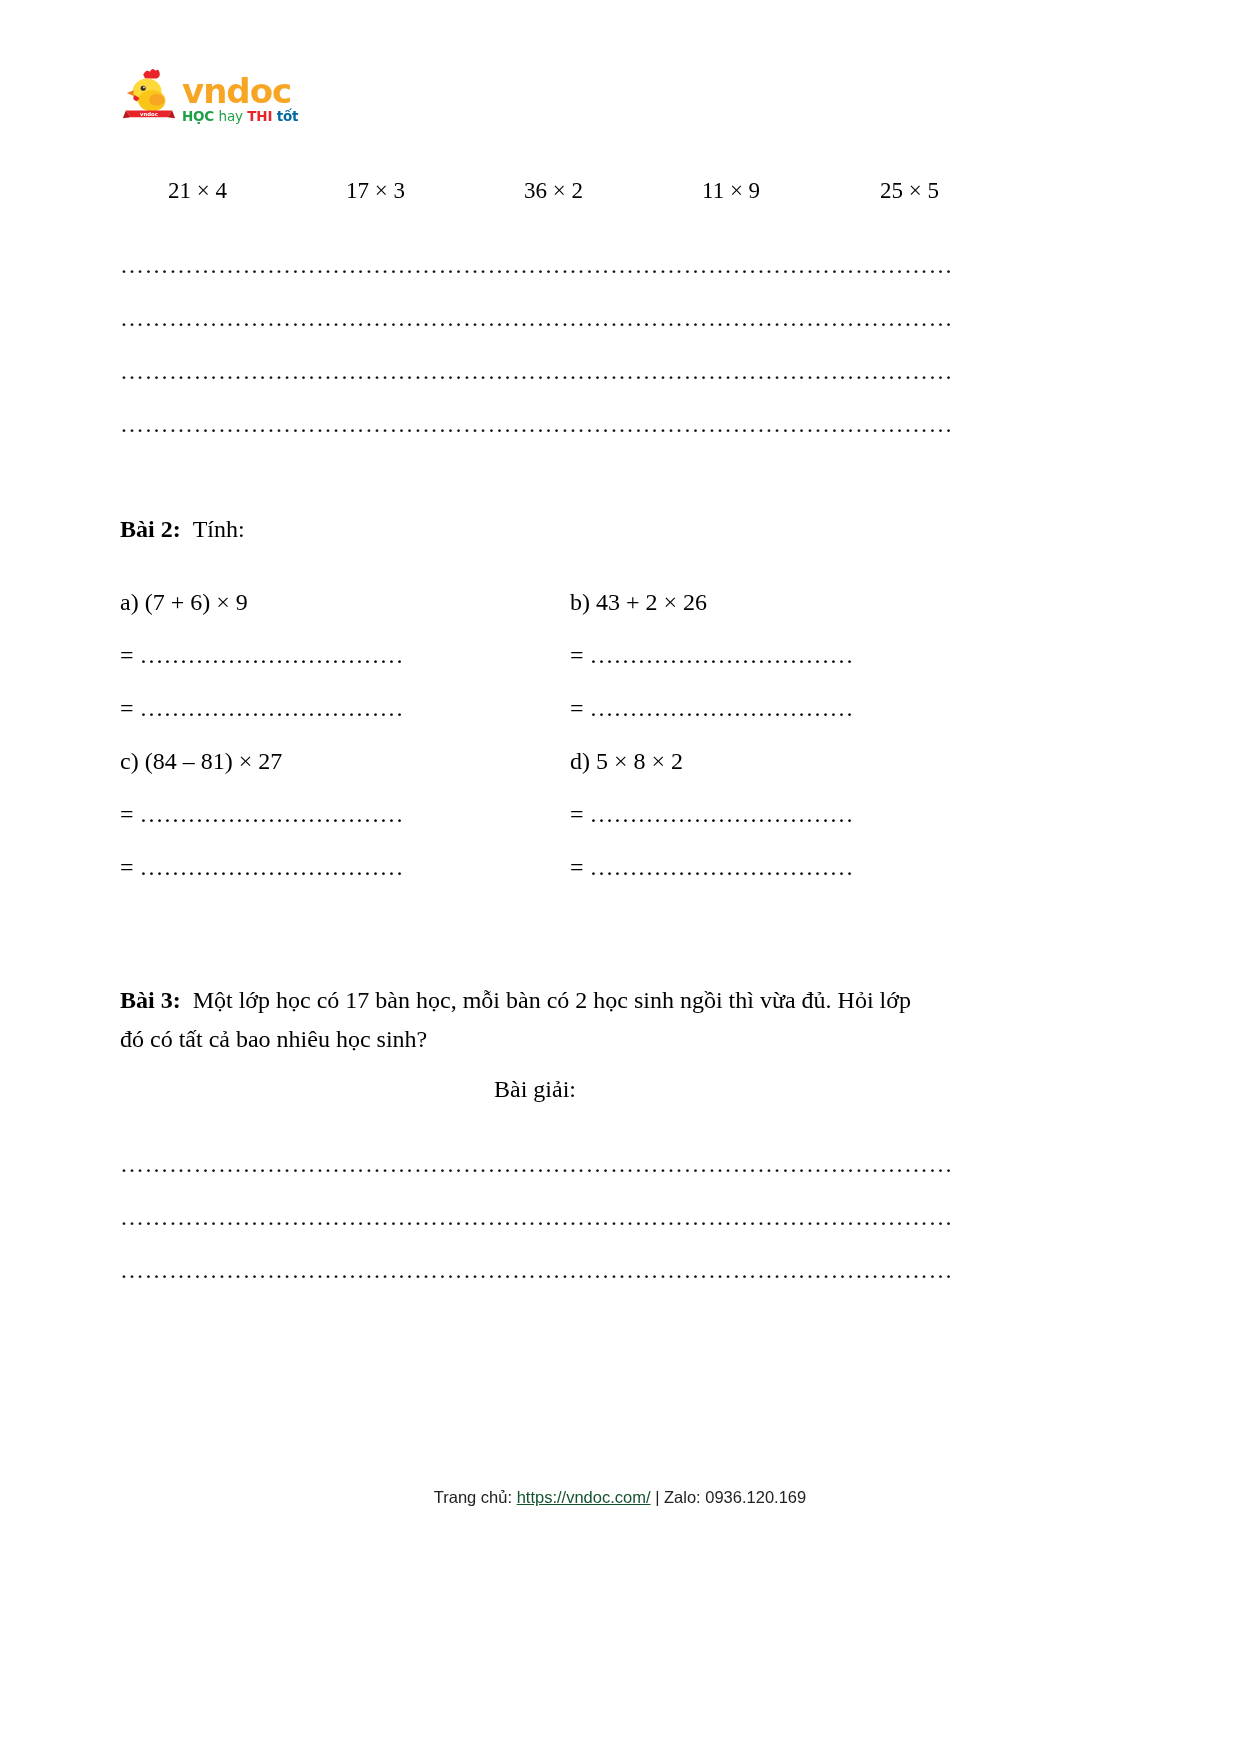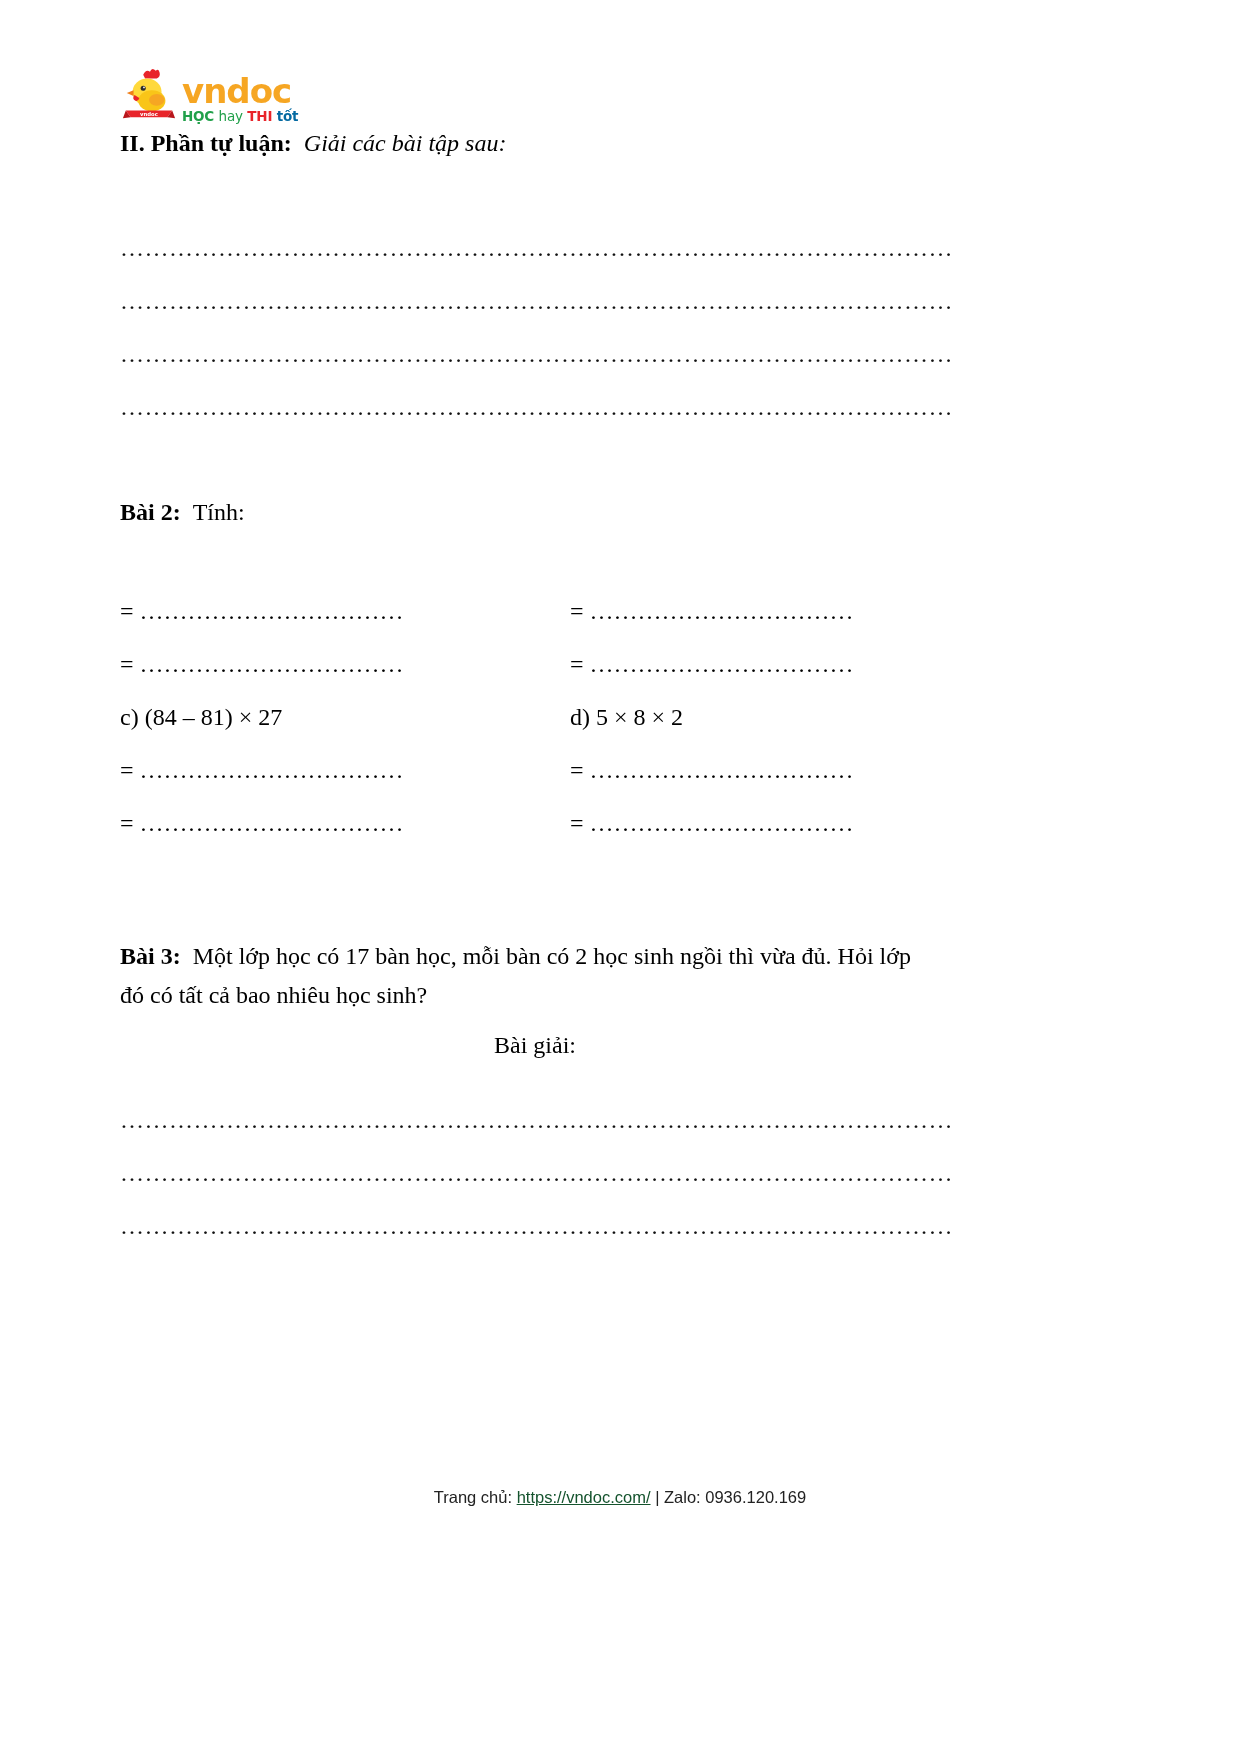--- a/index.html
+++ b/index.html
@@ -188,42 +188,49 @@
     <div class="logo-wordmark">
       <div class="logo-vndoc">vndoc</div>
       <div class="logo-tagline">
         <span class="tag-hoc">HỌC</span><span>&nbsp;</span><span class="tag-hay">hay</span><span>&nbsp;</span><span class="tag-thi">THI</span><span>&nbsp;</span><span class="tag-tot">tốt</span>
       </div>
     </div>
   </div>
 
   <div class="content">
 
-    <p class="sec-head">
-      <span class="b">II. Phần tự luận:</span>
-      <span>&nbsp;</span><span class="i">Giải các bài tập sau:</span>
-    </p>
-
-
+
+
+    <div class="expr-row">
+      <span class="cell">21 × 4</span>
+      <span class="cell">17 × 3</span>
+      <span class="cell">36 × 2</span>
+      <span class="cell">11 × 9</span>
+      <span class="cell">25 × 5</span>
+    </div>
 
     <div style="height:22px"></div>
     <div class="dots-full">…………………………………………………………………………………………</div>
     <div class="dots-full">…………………………………………………………………………………………</div>
     <div class="dots-full">…………………………………………………………………………………………</div>
     <div class="dots-full">…………………………………………………………………………………………</div>
 
     <div class="spacer-lg"></div>
 
     <p class="task-head">
       <span class="b">Bài 2:</span>
       <span>&nbsp;</span><span>Tính:</span>
     </p>
 
     <div class="spacer-md"></div>
 
+    <div class="two-col">
+      <div class="col">a) (7 + 6) × 9</div>
+      <div class="col right">b) 43 + 2 × 26</div>
+    </div>
     <div class="two-col">
       <div class="col eq-line">
         <span class="eq">=</span><span>……………………………</span>
       </div>
       <div class="col right eq-line">
         <span class="eq">=</span><span>……………………………</span>
       </div>
     </div>
     <div class="two-col">
       <div class="col eq-line">

